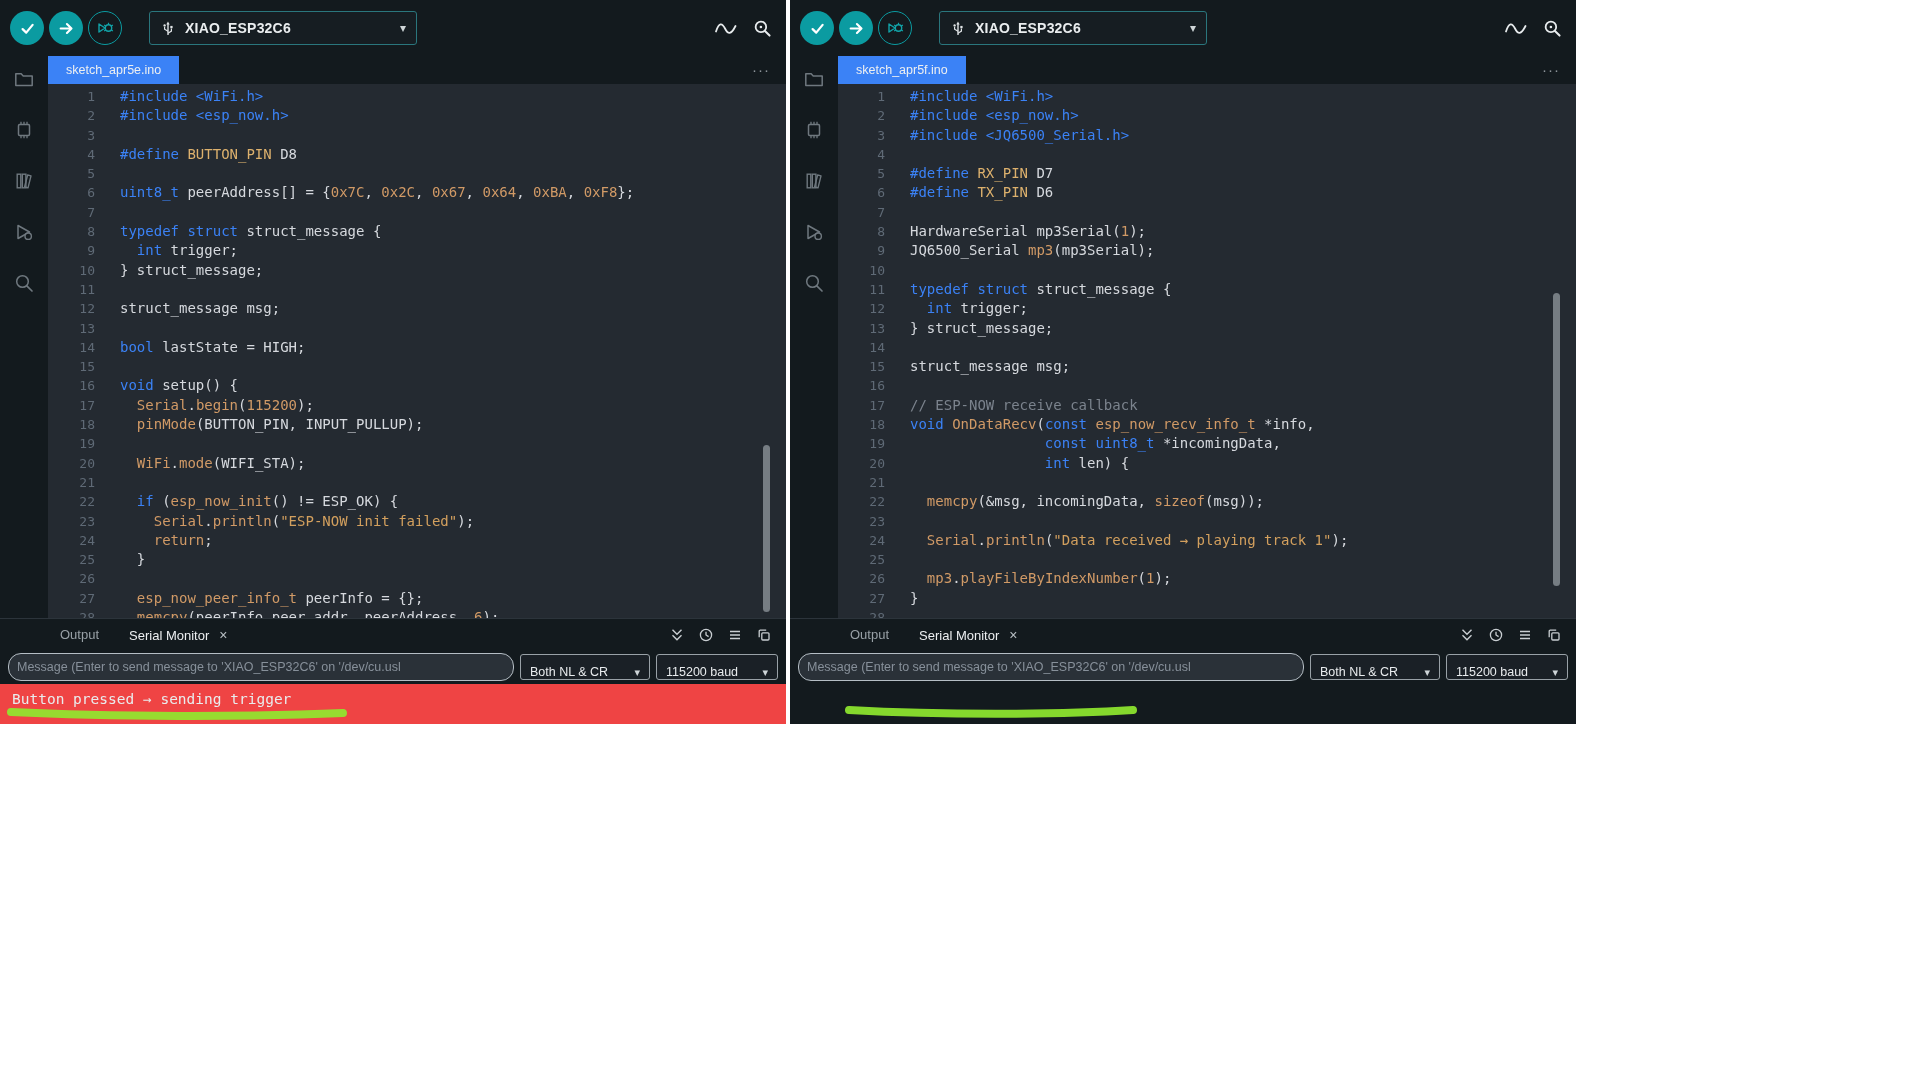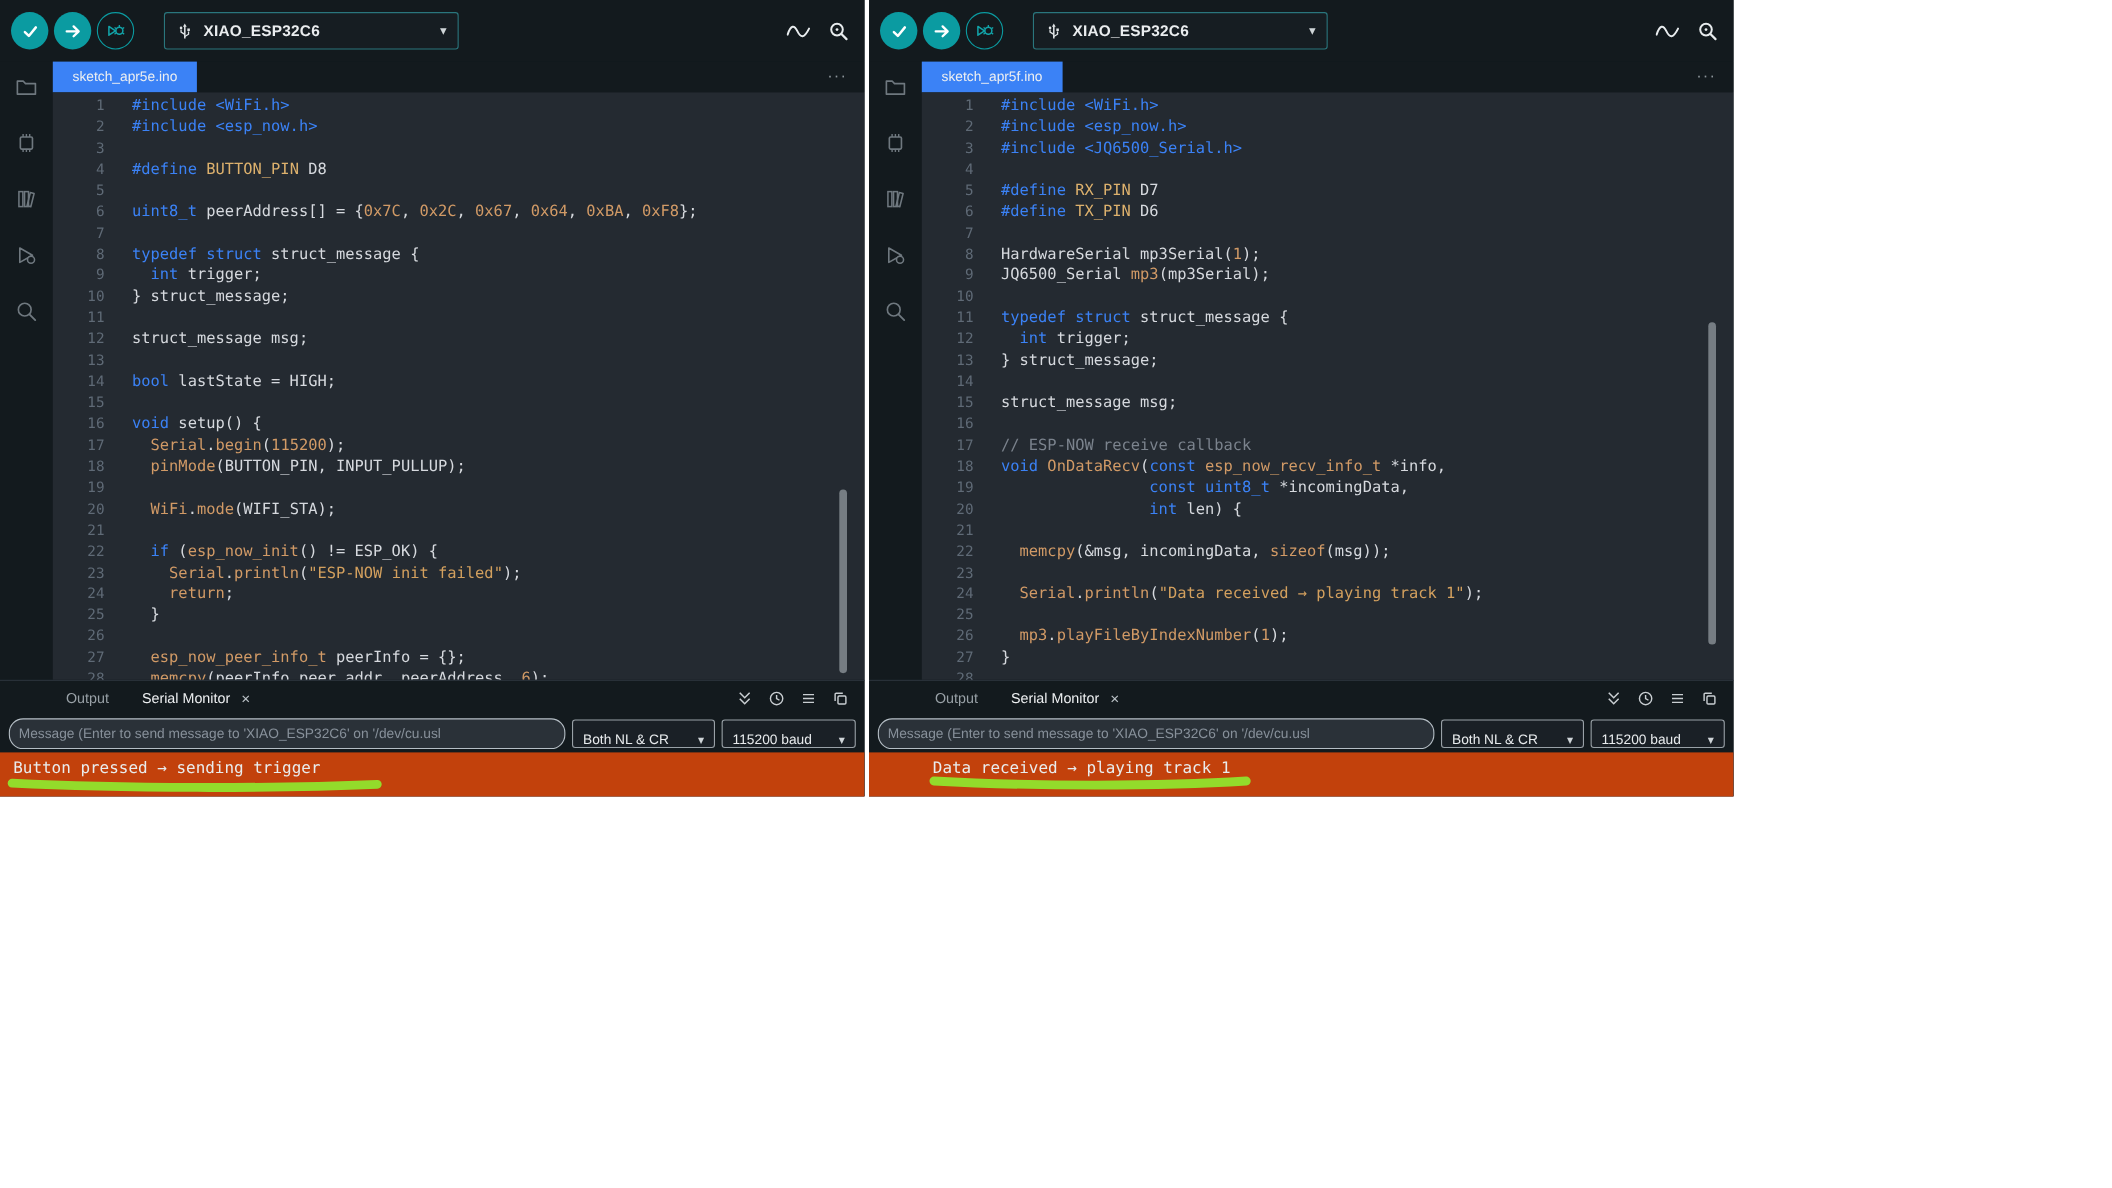--- a/index.html
+++ b/index.html
@@ -41,36 +41,36 @@
   .tk-m{color:#ddb16d;}
   .tk-cm{color:#7b838d;}
   .tk-p{color:#d6d9de;}
   .sb{position:absolute;width:7px;right:16px;border-radius:4px;background:rgba(200,208,214,0.5);}
   #win0 .sb{top:361px;height:167px;}
   #win1 .sb{top:209px;height:293px;}
 
   
   .panel{height:106px;background:#131a1e;border-top:1px solid #2c343b;box-sizing:border-box;}
   .panel-tabs{height:31px;display:flex;align-items:center;padding-left:60px;gap:30px;font-size:13px;}
-  .ptab{cursor:pointer;display:flex;align-items:flex-start;gap:10px;}
+  .ptab{cursor:pointer;display:flex;align-items:flex-end;gap:10px;}
   .ptab.dim{color:#98a0a6;}
   .ptab.active{color:#edeff1;}
   .ptab .close{color:#b9c0c5;font-size:14px;cursor:pointer;}
   .panel-icons{margin-left:auto;margin-right:14px;display:flex;align-items:center;gap:13px;}
   .pico{background:transparent;border:none;padding:0;display:flex;cursor:pointer;}
 
   .msg-row{height:34px;display:flex;align-items:center;padding:0 8px;gap:6px;box-sizing:border-box;}
   .msg-input{flex:1;height:26px;background:#2a3138;border:1px solid #b5bec5;border-radius:13px;color:#d8dbde;font-size:12.5px;padding:0 8px;font-family:"Liberation Sans",sans-serif;min-width:0;}
   .msg-input::placeholder{color:#87909a;}
   .combo{height:26px;border:1px solid #99a1a7;border-radius:3px;background:#1a2026;display:flex;align-items:flex-end;justify-content:space-between;padding:0 9px;font-size:12.5px;color:#e8ebed;cursor:pointer;box-sizing:border-box;}
   .combo .caret{color:#cfd5d8;font-size:11px;margin-left:12px;}
   .combo.ending{min-width:130px;}
   .combo.baud{min-width:122px;}
 
-  .serial-out{height:41px;background:#c2410c;padding:7px 12px 0;font-family:"DejaVu Sans Mono",monospace;font-size:14.5px;color:#e9eced;box-sizing:border-box;}
+  .serial-out{height:41px;background:#ef4444;padding:7px 12px 0;font-family:"DejaVu Sans Mono",monospace;font-size:14.5px;color:#e9eced;box-sizing:border-box;}
   #win1 .serial-out{padding-left:58px;}
 
   .annotations{position:absolute;left:0;top:0;pointer-events:none;z-index:10;}
   .hl{fill:none;stroke-width:8;stroke-linecap:round;opacity:.92;}
 
   svg{display:block;}
 </style>
 </head>
 <body>
 
@@ -413,22 +413,19 @@
       <input class="msg-input" placeholder="Message (Enter to send message to 'XIAO_ESP32C6' on '/dev/cu.usl" style="">
       <div class="combo ending">
         <span>Both NL &amp; CR</span>
         <span class="caret">▾</span>
       </div>
       <div class="combo baud">
         <span>115200 baud</span>
         <span class="caret">▾</span>
       </div>
     </div>
-    <div class="serial-out">
-      <span>Data received → playing track 1</span>
-    </div>
   </div>
 </section>
 
 <svg class="annotations" width="1920" height="1080" viewBox="0 0 1920 1080">
   <path class="hl" d="M11 712 C 110 717, 250 717, 343 713" stroke="#8fe82f"></path>
   <path class="hl" d="M849 710 C 940 715, 1055 715, 1133 710" stroke="#8fe82f"></path>
 </svg>
 
 </body></html>

